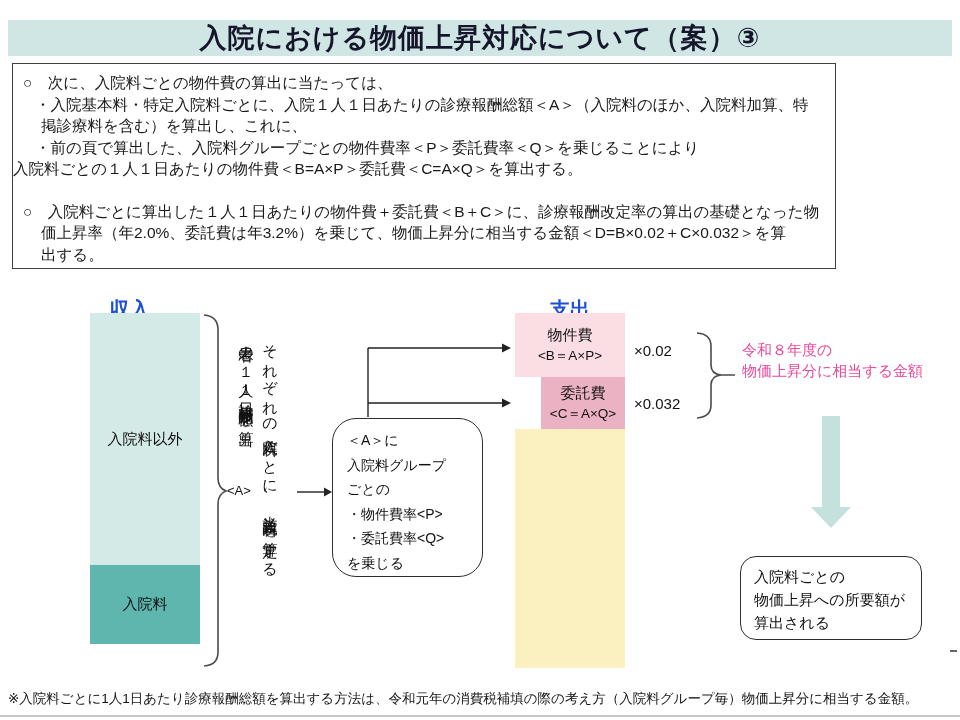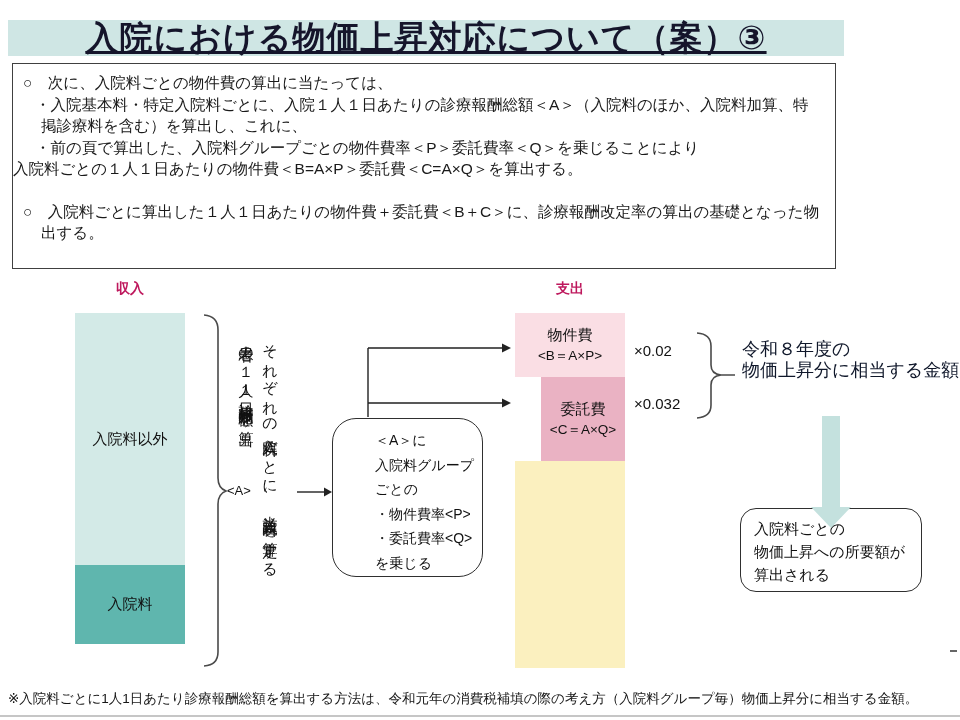--- a/index.html
+++ b/index.html
@@ -2,68 +2,68 @@
 <html style="--title-bg: #cfe6e4; --income-other: #d3eae7; --income-main: #5fb6ae; --property-fee: #fadee4; --outsourcing-fee: #eab2c3; --other-expense: #fbf0bf; --arrow-teal: #c4e1de;"><head>
 <meta charset="utf-8">
 <style>
   * { margin:0; padding:0; box-sizing:border-box; }
   html,body { background:#ffffff; }
   .slide {
     position:relative; width:960px; height:720px; background:#fff;
     font-family:"Liberation Sans","DejaVu Sans",sans-serif; color:#1a1a1a; overflow:hidden;
   }
   .title-bar {
-    position:absolute; left:8px; top:20px; width:836px; height:36px;
+    position:absolute; left:8px; top:20px; width:944px; height:36px;
     background:var(--title-bg,#cfe6e4); display:flex; align-items:center; justify-content:center;
-    font-size:33px; font-weight:bold; color:#15152b; letter-spacing:1px;text-decoration:underline;
+    font-size:27px; font-weight:bold; color:#15152b; letter-spacing:1px;
   }
   .summary-box {
     position:absolute; left:12px; top:63px; width:824px; height:206px;
     border:1.5px solid #404040; background:#fff; font-size:15.5px; line-height:21.5px;
     padding-top:8px; overflow:hidden;
   }
   .sb-line { white-space:nowrap; }
   .ind-a { margin-left:10px; }
   .ind-b { margin-left:22px; }
   .ind-c { margin-left:28px; }
   .ind-d { }
   .sb-gap { height:21px; }
 
-  .col-header { position:absolute; top:280px; width:110px; text-align:center; font-weight:bold; font-size:14px; color:#be185d; }
+  .col-header { position:absolute; top:296px; width:110px; text-align:center; font-weight:bold; font-size:20px; color:#1d4ed8; }
   .income-bar, .expense-bar { position:absolute; top:313px; width:110px; height:355px; display:flex; flex-direction:column; }
   .seg { display:flex; flex-direction:column; align-items:center; justify-content:center; font-size:15px; color:#111; }
   .seg .formula { font-size:13.5px; margin-top:2px; }
   .inc-other { height:252px; background:var(--income-other,#d3eae7); }
   .inc-base  { height:79px; background:var(--income-main,#5fb6ae); }
   .exp-prop  { height:64px; background:var(--property-fee,#fadee4); }
-  .exp-out   { height:84px; background:var(--outsourcing-fee,#eab2c3);margin-left:26px; }
+  .exp-out   { height:52px; background:var(--outsourcing-fee,#eab2c3);margin-left:26px; }
   .exp-other { flex:1; background:var(--other-expense,#fbf0bf); }
 
   .vnote {
     position:absolute; left:234px; top:334px; height:340px;
     writing-mode:vertical-rl; text-orientation:upright;
     font-size:15px; line-height:24px; letter-spacing:1.5px; color:#111;
   }
   .a-label { position:absolute; left:227px; top:483px; font-size:13px; color:#111; }
 
   .mult-box {
     position:absolute; left:332px; top:418px; width:151px; height:159px;
     border:1.5px solid #2f2f2f; border-radius:24px; background:#fff;
     padding:9px 0 0 14px; font-size:14px; line-height:24.5px; color:#111;
   }
-  .mult-box div { white-space:nowrap;margin-left:28px; }
+  .mult-box div { white-space:nowrap; }
 
   .mult-label { position:absolute; font-size:15px; color:#111; }
   .x002  { left:634px; top:342px; }
   .x0032 { left:634px; top:395px; }
 
-  .reiwa { position:absolute; left:742px; top:339px; font-size:18px; line-height:21px; color:#0f172a; white-space:nowrap; }
+  .reiwa { position:absolute; left:742px; top:339px; font-size:15px; line-height:21px; color:#ec4899; white-space:nowrap; }
 
   .result-box {
-    position:absolute; left:740px; top:508px; width:182px; height:84px;
+    position:absolute; left:740px; top:556px; width:182px; height:84px;
     border:1.5px solid #2f2f2f; border-radius:16px; background:#fff;
     padding:8px 0 0 13px; font-size:15px; line-height:23px; color:#111;
   }
 
   .footnote { position:absolute; left:8px; top:690px; font-size:13.5px; color:#161616; white-space:nowrap; }
   .bottom-line { position:absolute; left:0; top:715px; width:960px; height:2px; background:#c6c6c6; }
   .stray-mark { position:absolute; left:950px; top:650px; width:7px; height:2px; background:#666; }
 
   svg.overlay { position:absolute; left:0; top:0; width:960px; height:720px; pointer-events:none; }
   .wire { stroke:#222; stroke-width:1.4; fill:none; }
@@ -79,25 +79,26 @@
   <div class="title-bar">入院における物価上昇対応について（案）③</div>
 
   <div class="summary-box">
     <div class="sb-line ind-a">○　次に、入院料ごとの物件費の算出に当たっては、</div>
     <div class="sb-line ind-b">・入院基本料・特定入院料ごとに、入院１人１日あたりの診療報酬総額＜A＞（入院料のほか、入院料加算、特</div>
     <div class="sb-line ind-c">掲診療料を含む）を算出し、これに、</div>
     <div class="sb-line ind-b">・前の頁で算出した、入院料グループごとの物件費率＜P＞委託費率＜Q＞を乗じることにより</div>
     <div class="sb-line ind-d">入院料ごとの１人１日あたりの物件費＜B=A×P＞委託費＜C=A×Q＞を算出する。</div>
     <div class="sb-gap"></div>
     <div class="sb-line ind-a">○　入院料ごとに算出した１人１日あたりの物件費＋委託費＜B＋C＞に、診療報酬改定率の算出の基礎となった物</div>
+    <div class="sb-line ind-c">価上昇率（年2.0%、委託費は年3.2%）を乗じて、物価上昇分に相当する金額＜D=B×0.02＋C×0.032＞を算</div>
     <div class="sb-line ind-c">出する。</div>
   </div>
 
   <div class="col-header" style="left:75px;">収入</div>
-  <div class="income-bar" style="left:75px;">
+  <div class="income-bar" style="left:90px;">
     <div class="seg inc-other">
       <span>入院料以外</span>
     </div>
     <div class="seg inc-base">
       <span>入院料</span>
     </div>
   </div>
 
   <div class="vnote">
     <div>それぞれの入院料ごとに、当該入院料を算定する</div>

